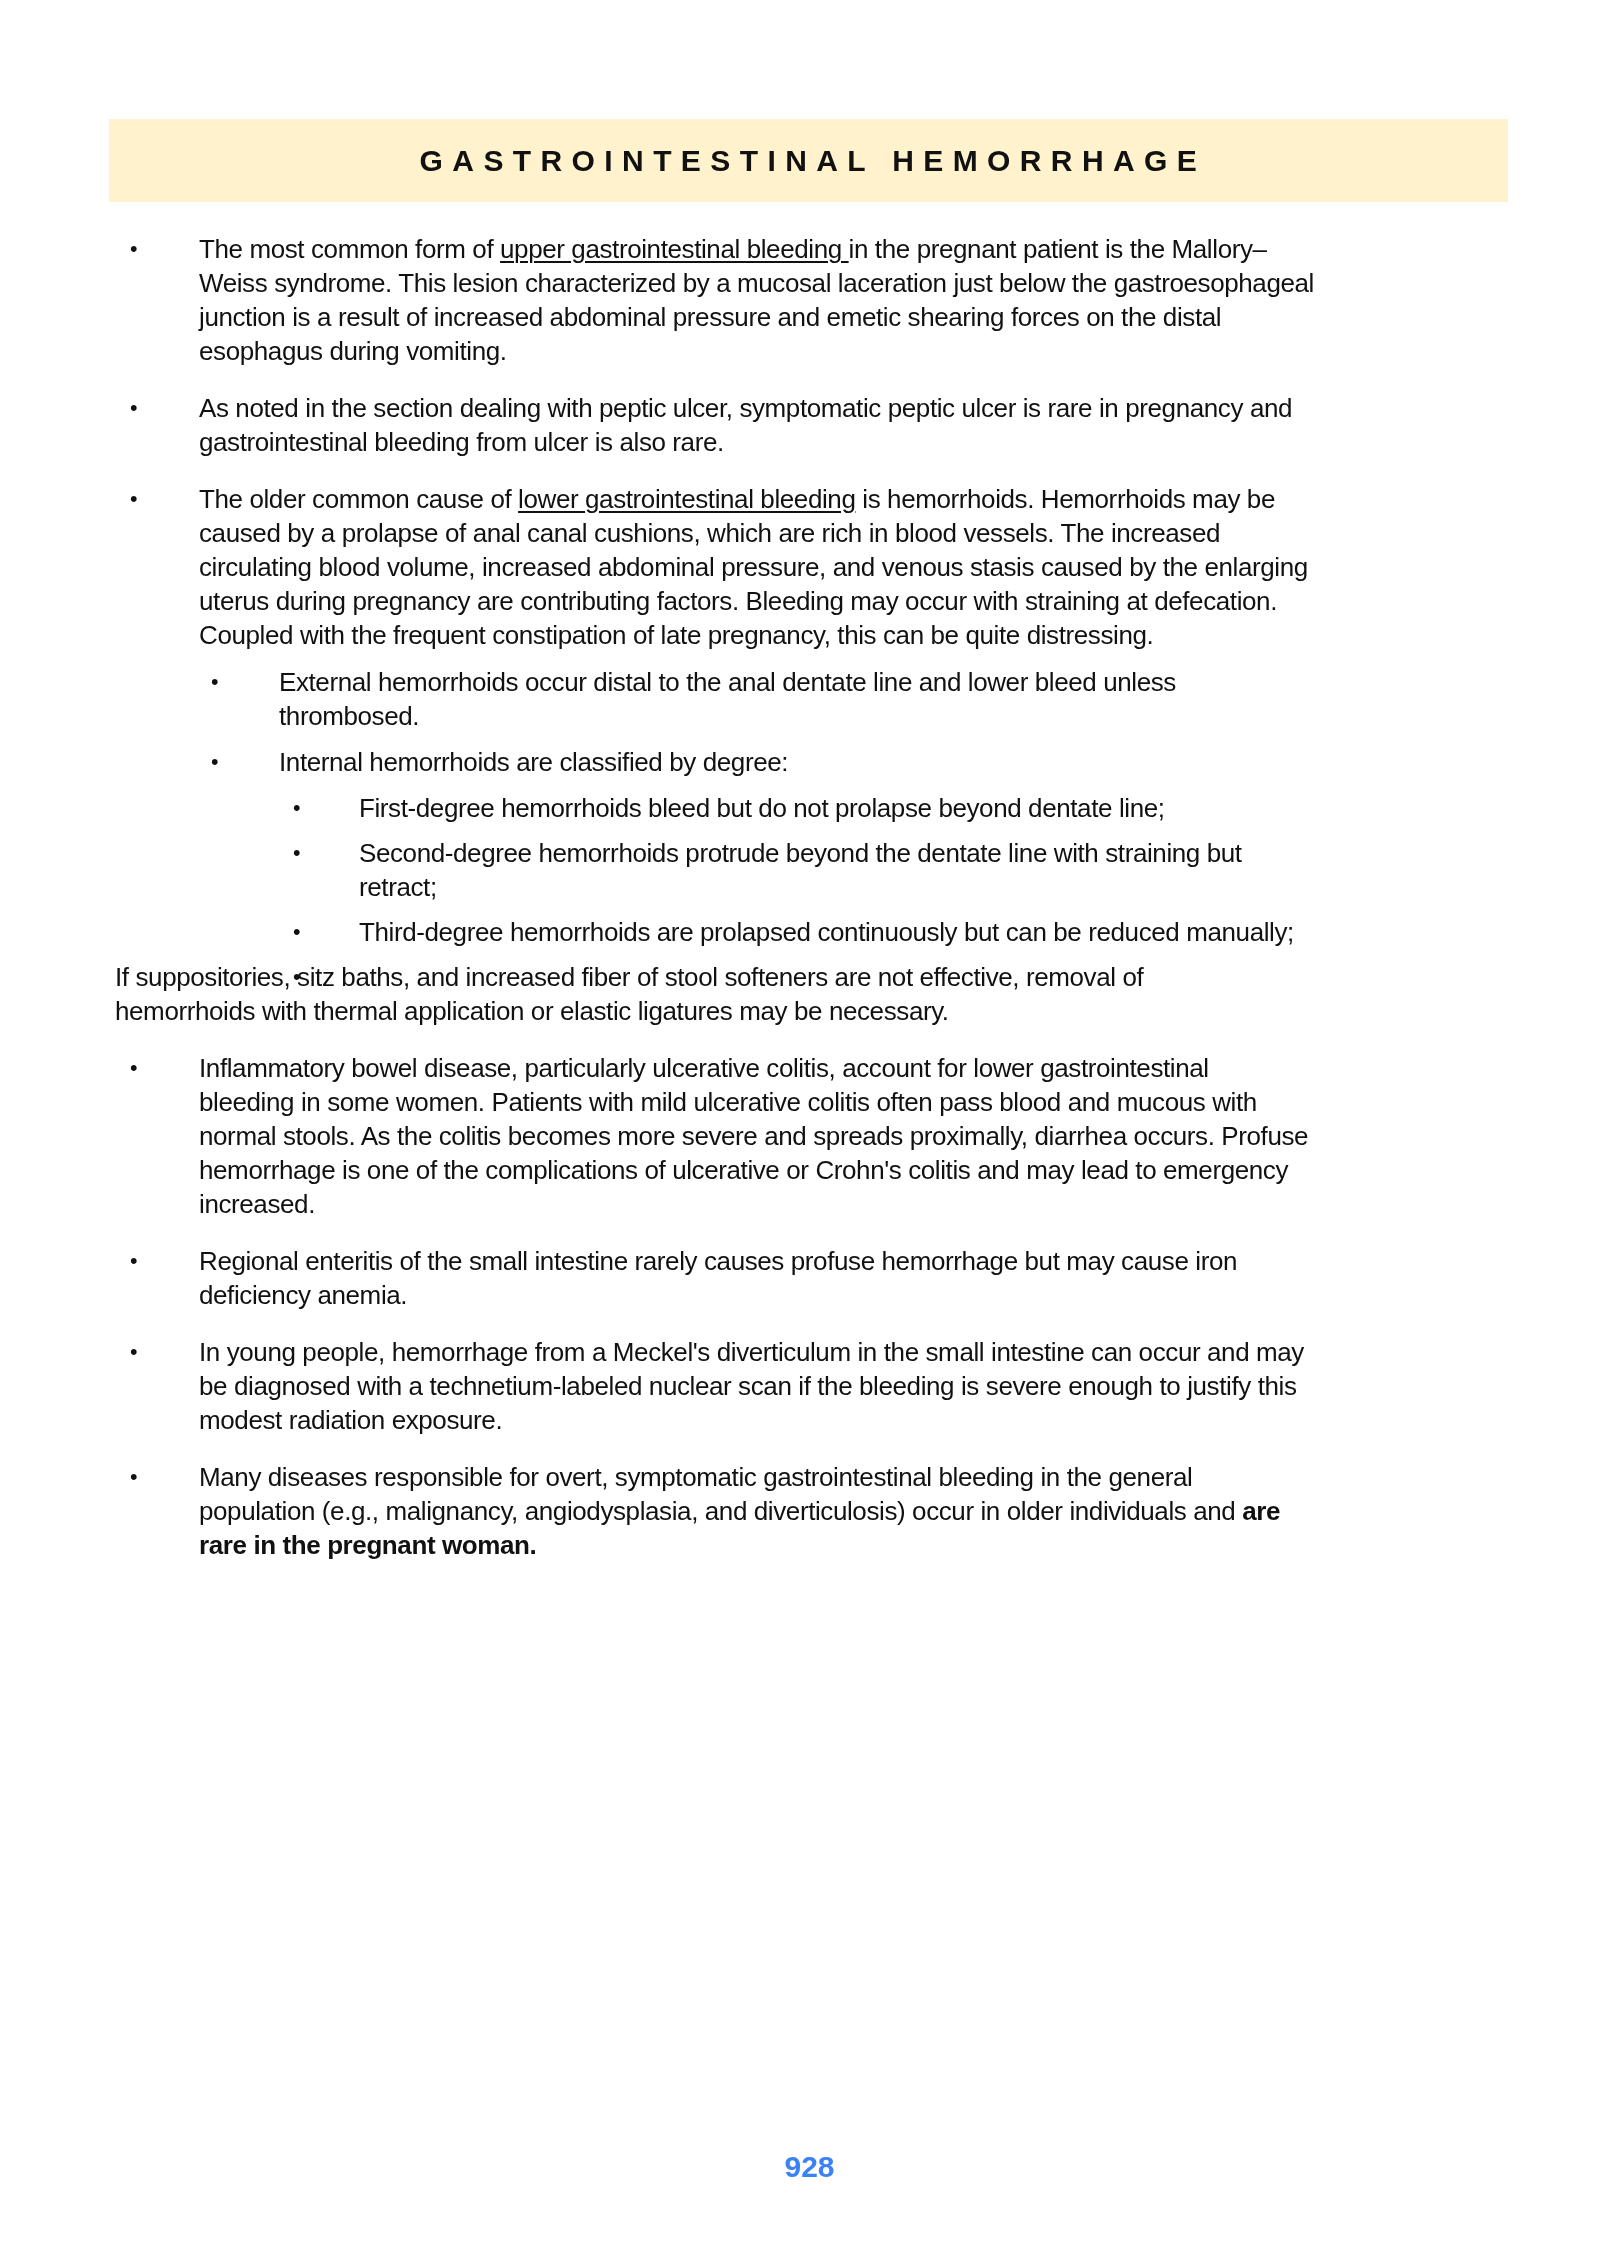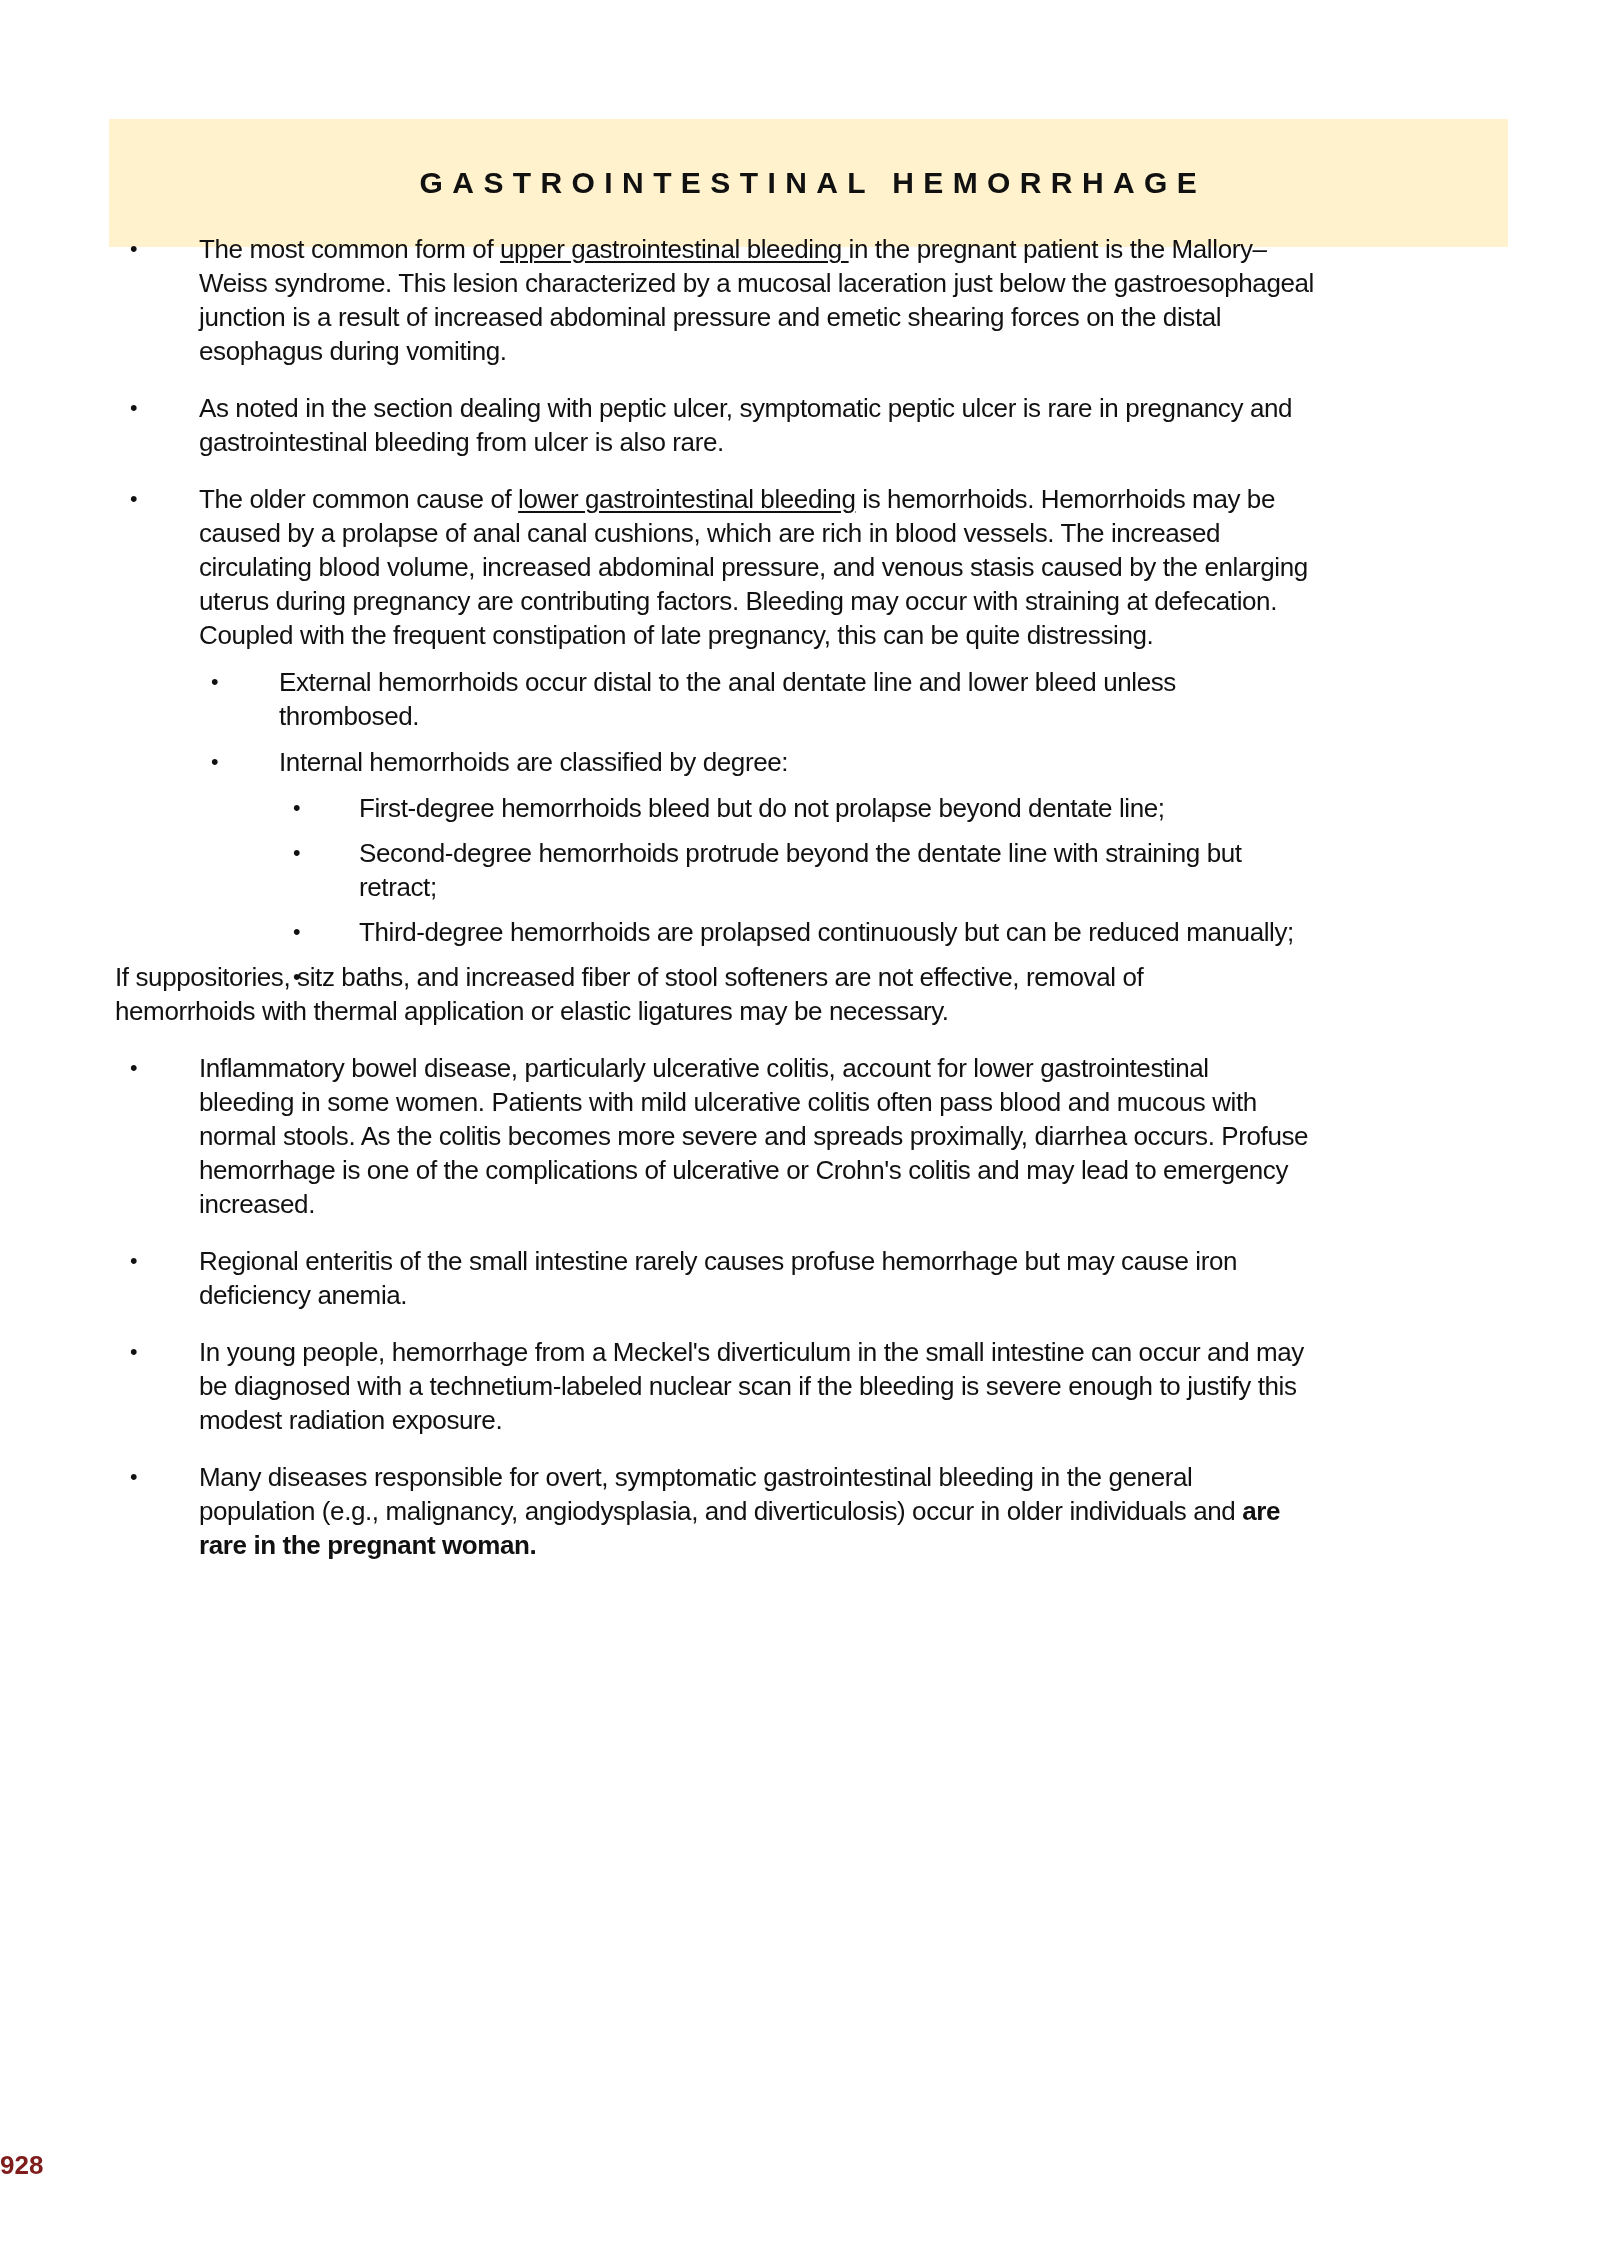--- a/index.html
+++ b/index.html
@@ -1,40 +1,40 @@
 <!DOCTYPE html>
 <html><head>
 <meta charset="utf-8">
 <style>
   html, body { margin:0; padding:0; background:#ffffff; }
   body { width:1619px; height:2263px; position:relative; overflow:hidden;
          font-family:"Liberation Sans", sans-serif; color:#111111; }
-  .band { position:absolute; left:109px; top:119px; width:1399px; height:128px;
+  .band { position:absolute; left:109px; top:119px; width:1399px; height:83px;
           background:#FFF2CC; }
   .title { position:absolute; left:0; right:0; top:0; bottom:0; display:flex;
            align-items:center; justify-content:center; font-weight:bold;
            font-size:30px; letter-spacing:9.4px; color:#111; padding-left:8.8px; }
   .content { position:absolute; left:0; top:232px; width:1619px; }
   .item { position:relative; font-size:26px; line-height:34px; }
   .item .line { display:block; white-space:nowrap; letter-spacing:-0.4px;margin-left:28px; }
   .bullet { position:absolute; top:0; font-size:21.5px; line-height:34px; }
   .lvl1 { padding-left:171px; }
   .lvl1 > .bullet { left:130px; }
   .lvl2 { padding-left:251px; }
   .lvl2 > .bullet { left:211px; }
   .lvl3 { padding-left:331px; }
   .lvl3 > .bullet { left:293px; }
   .plain { padding-left:87px; }
   .gap-lg { margin-top:23px; }
   .gap-md { margin-top:12.7px; }
   .gap-sm { margin-top:11.2px; }
   .u { text-decoration:underline; text-underline-offset:2.9px; text-decoration-thickness:2px; }
   .b { font-weight:bold; }
-  .pagenum { position:absolute; left:0; right:0; top:2150px; text-align:left;
-             font-weight:bold; font-size:26px; color:#7f1d1d; padding-left:-11.7px; }
+  .pagenum { position:absolute; left:0; right:0; top:2150px; text-align:center;
+             font-weight:bold; font-size:30px; color:#3b82f6; padding-left:-11.7px; }
 </style>
 </head>
 <body>
 
 <div class="band">
   <div class="title">GASTROINTESTINAL HEMORRHAGE</div>
 </div>
 
 <div class="content">
 

